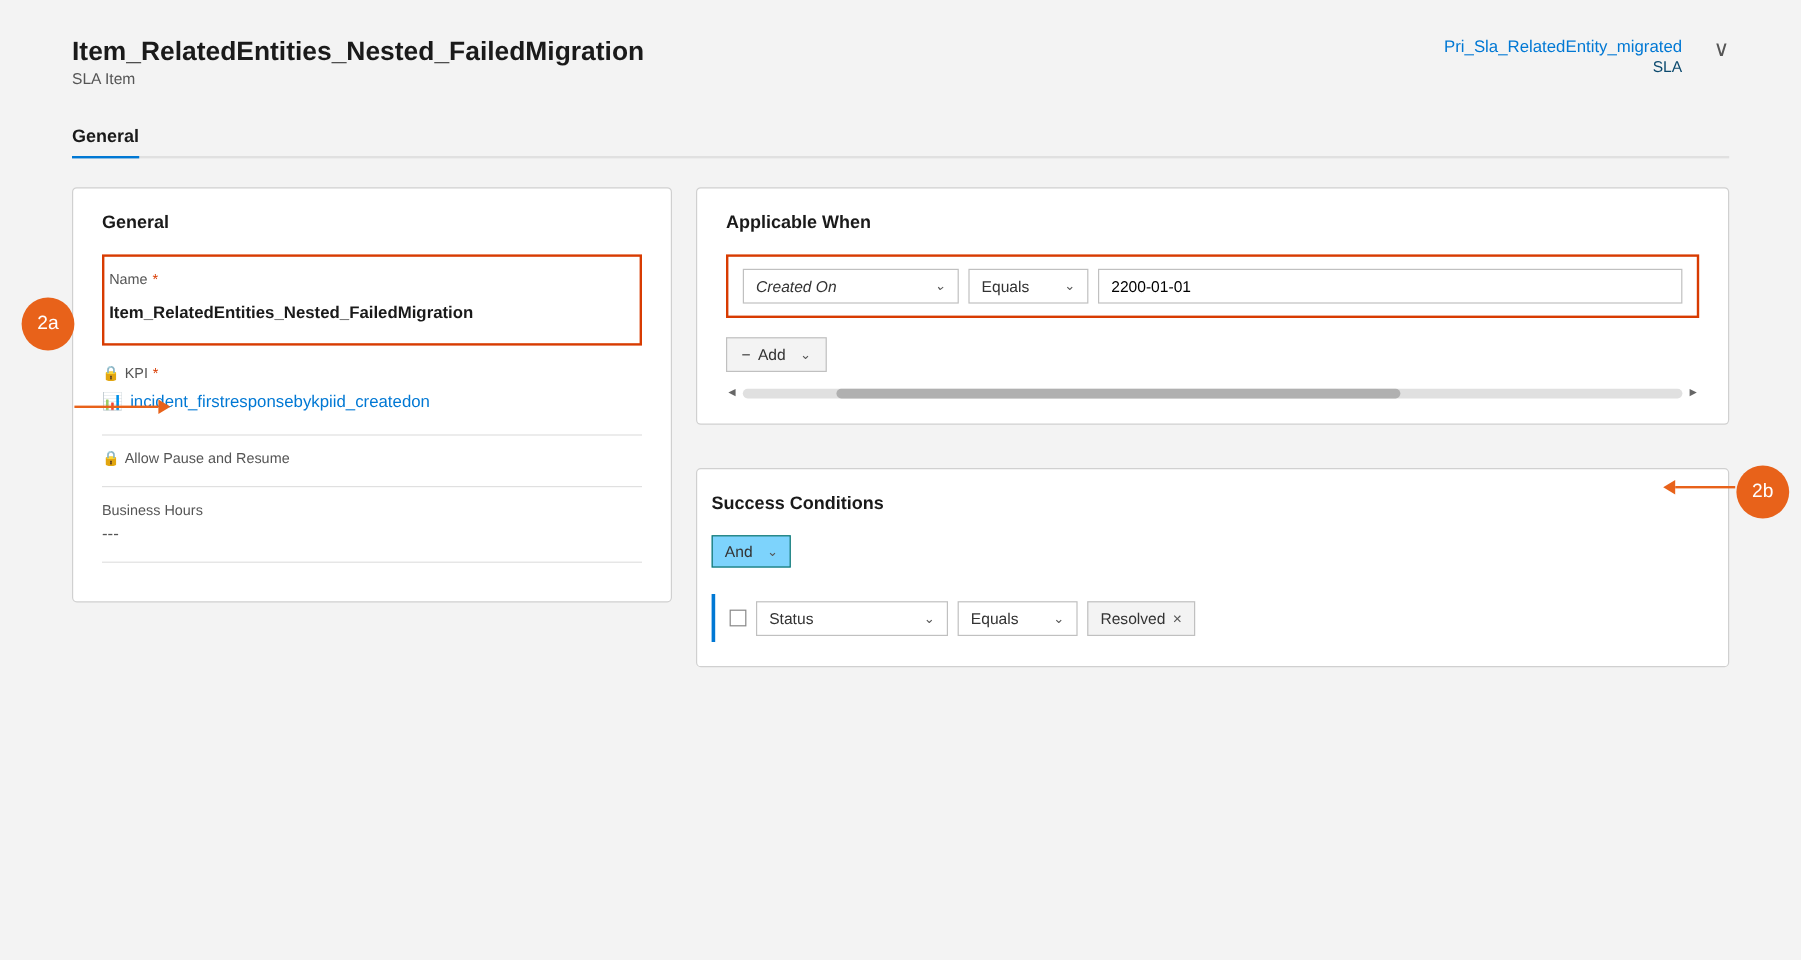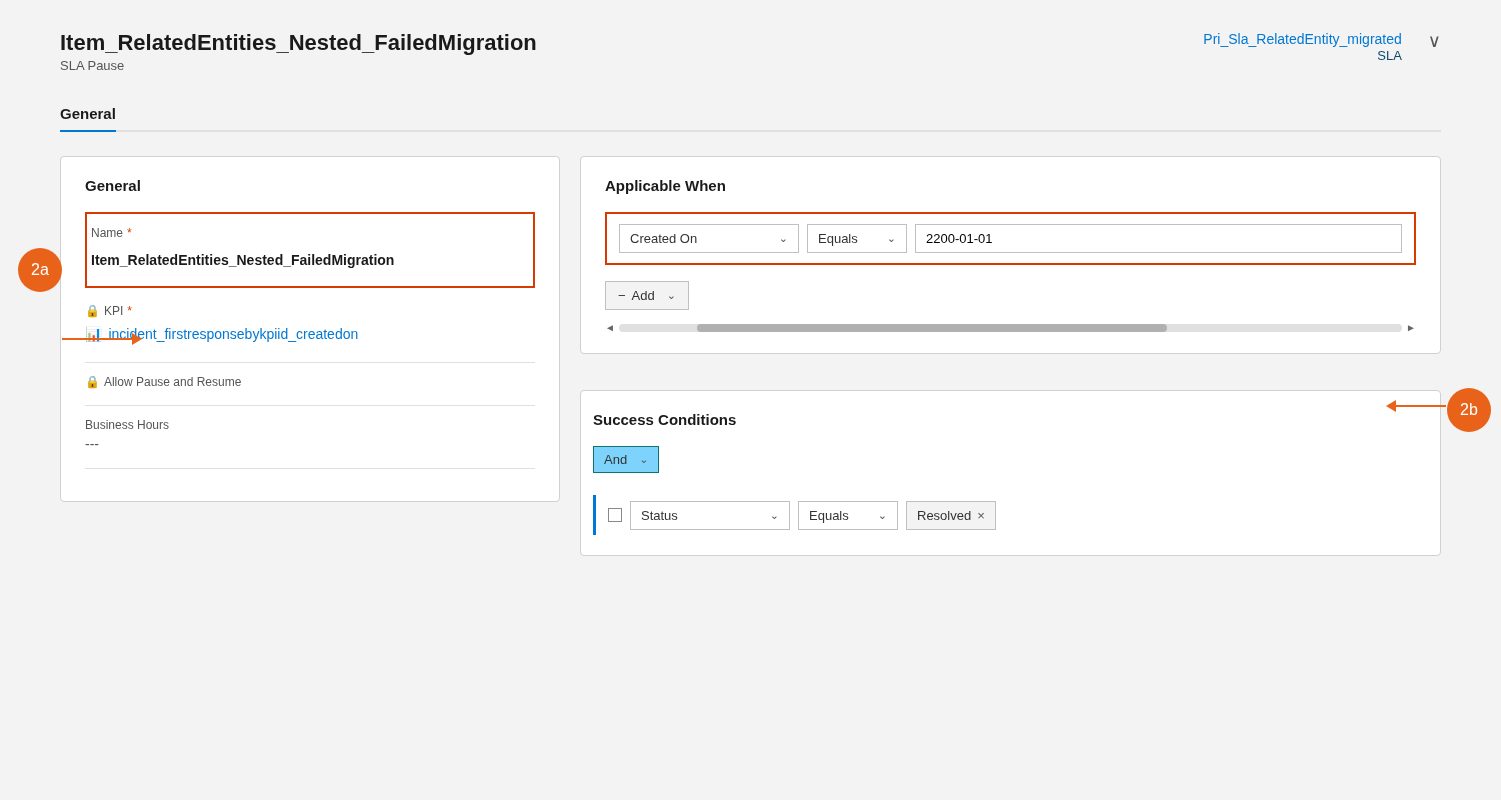--- a/index.html
+++ b/index.html
@@ -382,21 +382,21 @@
     <span>2a</span>
   </div>
 
   <div class="annotation-bubble" style="right: 10px; top: 388px;">
     <span>2b</span>
   </div>
 
   <div class="header">
     <div class="header-left">
       <div class="title">Item_RelatedEntities_Nested_FailedMigration</div>
-      <div class="subtitle">SLA Pause</div>
+      <div class="subtitle">SLA Item</div>
     </div>
     <div class="header-right">
       <div>
         <div>
           <a class="sla-link">Pri_Sla_RelatedEntity_migrated</a>
         </div>
         <div class="sla-sub">SLA</div>
       </div>
       <span class="chevron-icon">∨</span>
     </div>
@@ -452,21 +452,21 @@
       </div>
     </div>
 
     <div class="right-panel">
 
       <div class="applicable-card">
         <div class="card-title">Applicable When</div>
 
         <div class="condition-row-highlighted">
 
-          <div class="condition-select" style="min-width: 180px;">
+          <div class="condition-select" style="min-width: 180px; font-style: italic;">
             <span>Created On</span>
             <span class="select-chevron">⌄</span>
           </div>
 
           <div class="condition-select medium">
             <span>Equals</span>
             <span class="select-chevron">⌄</span>
           </div>
 
           <input class="condition-input" type="text" value="2200-01-01" style="">

